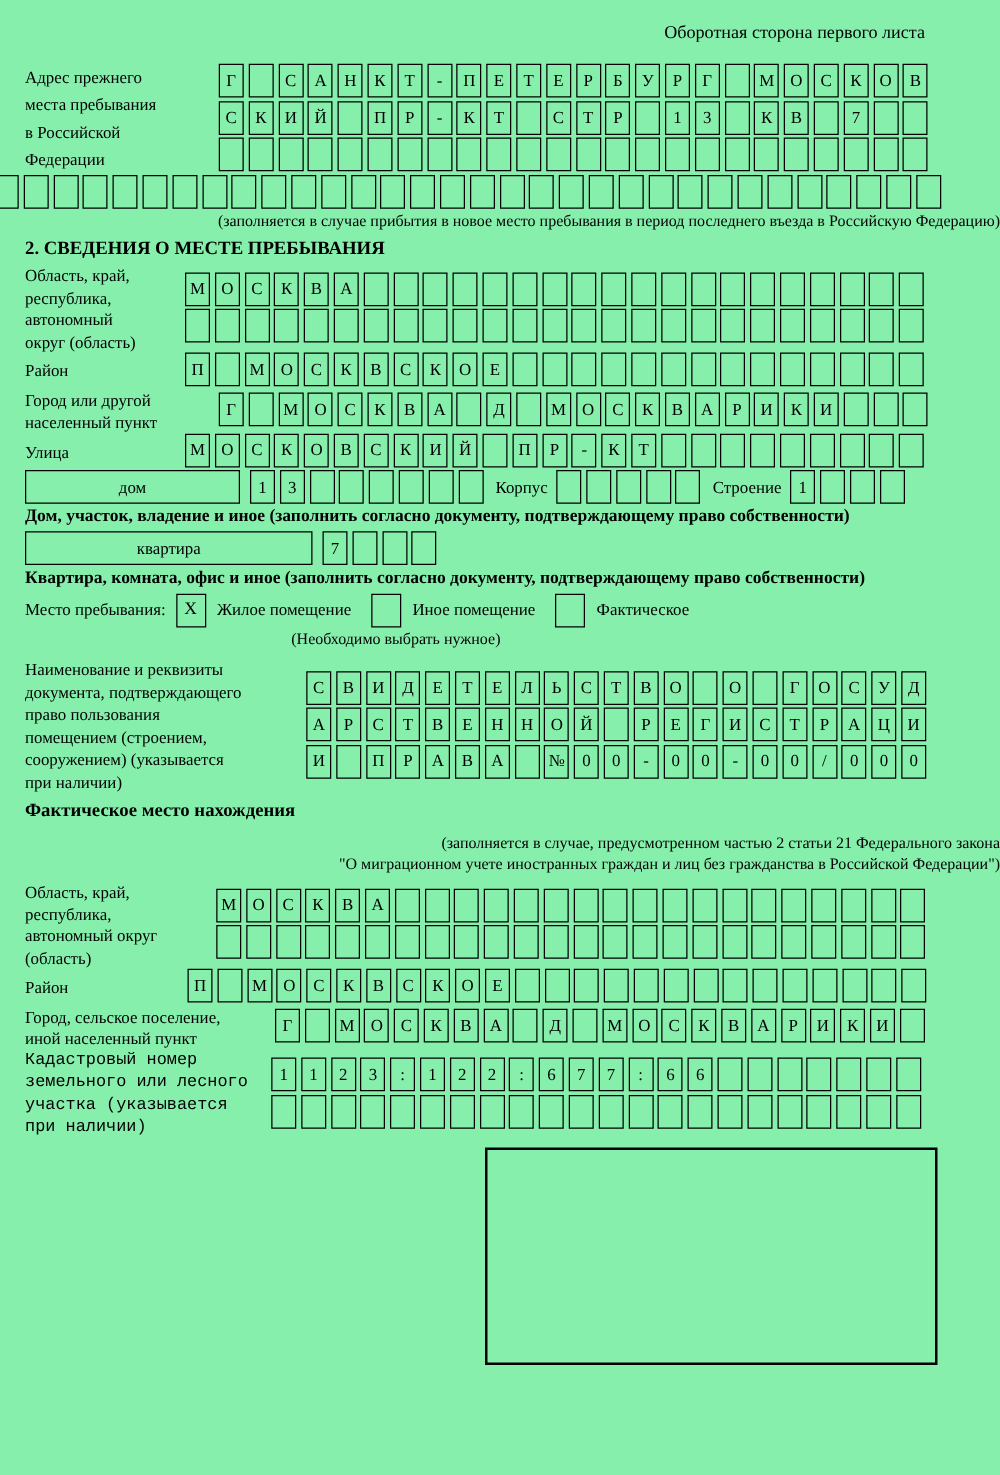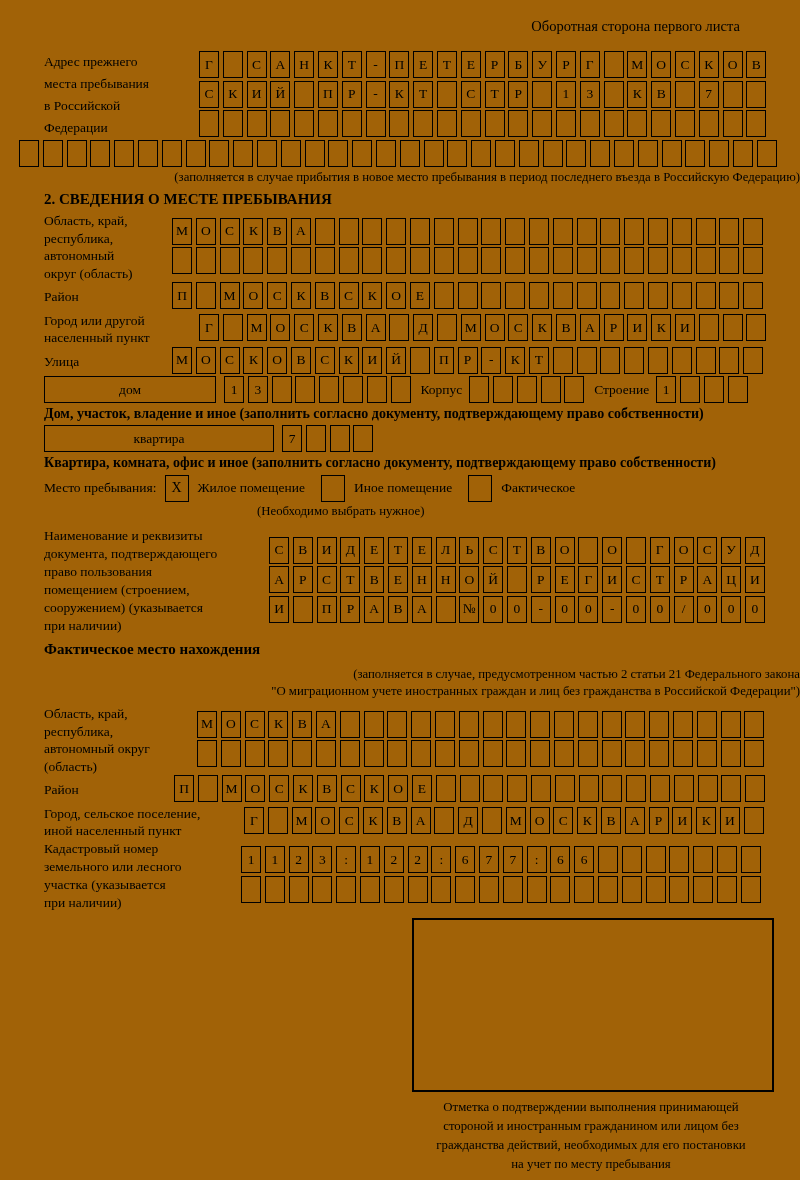--- a/index.html
+++ b/index.html
@@ -1,32 +1,32 @@
 <!DOCTYPE html>
 <html lang="ru"><head>
 <meta charset="utf-8">
 <style>
   html,body { margin:0; padding:0; background:#fff; }
   .page {
     width:800px; height:1180px; box-sizing:border-box; position:relative;
-    background:#a16207; color:#000;
+    background:#86efac; color:#000;
     font-family:"Liberation Serif", serif;
-    padding:18px 0 0 44px; overflow:hidden;
+    padding:18px 0 0 20px; overflow:hidden;
   }
   .top-title { text-align:right; padding-right:60px; font-size:14.5px; line-height:17px; margin-bottom:16px; }
 
   .block { display:flex; align-items:center; }
   .lbl { font-size:13.5px; line-height:17.5px; white-space:pre-line; flex-shrink:0; }
   .prev-lbl { width:155px; line-height:22px; }
   .w128 { width:128px; }
   .w155 { width:155px; }
   .w153 { width:153px; }
   .w130 { width:130px; }
   .w200 { width:200px; }
-  .w197 { width:197px; }
+  .w197 { width:197px;font-family:Liberation Mono, monospace; }
   .doc-lbl { width:225px; line-height:18px; }
   .kad-lbl { line-height:18px; }
 
   .grid-row { display:flex; height:27px; margin-bottom:2.5px; }
   .grid-row.inline { margin-bottom:0; }
   .cell {
     width:20px; height:27px; box-sizing:border-box; margin-right:3.8px;
     border:1.5px solid #000; display:inline-flex; align-items:center; justify-content:center;
     font-size:13.5px; flex-shrink:0;
   }
@@ -654,18 +654,14 @@
           <span class="cell"></span>
           <span class="cell"></span>
           <span class="cell"></span>
           <span class="cell"></span>
           <span class="cell"></span>
         </div>
     </div>
   </div>
 
   <div class="mark-box"></div>
-  <div class="mark-caption">Отметка о подтверждении выполнения принимающей
-стороной и иностранным гражданином или лицом без
-гражданства действий, необходимых для его постановки
-на учет по месту пребывания</div>
 
 </div>
 
 </body></html>

